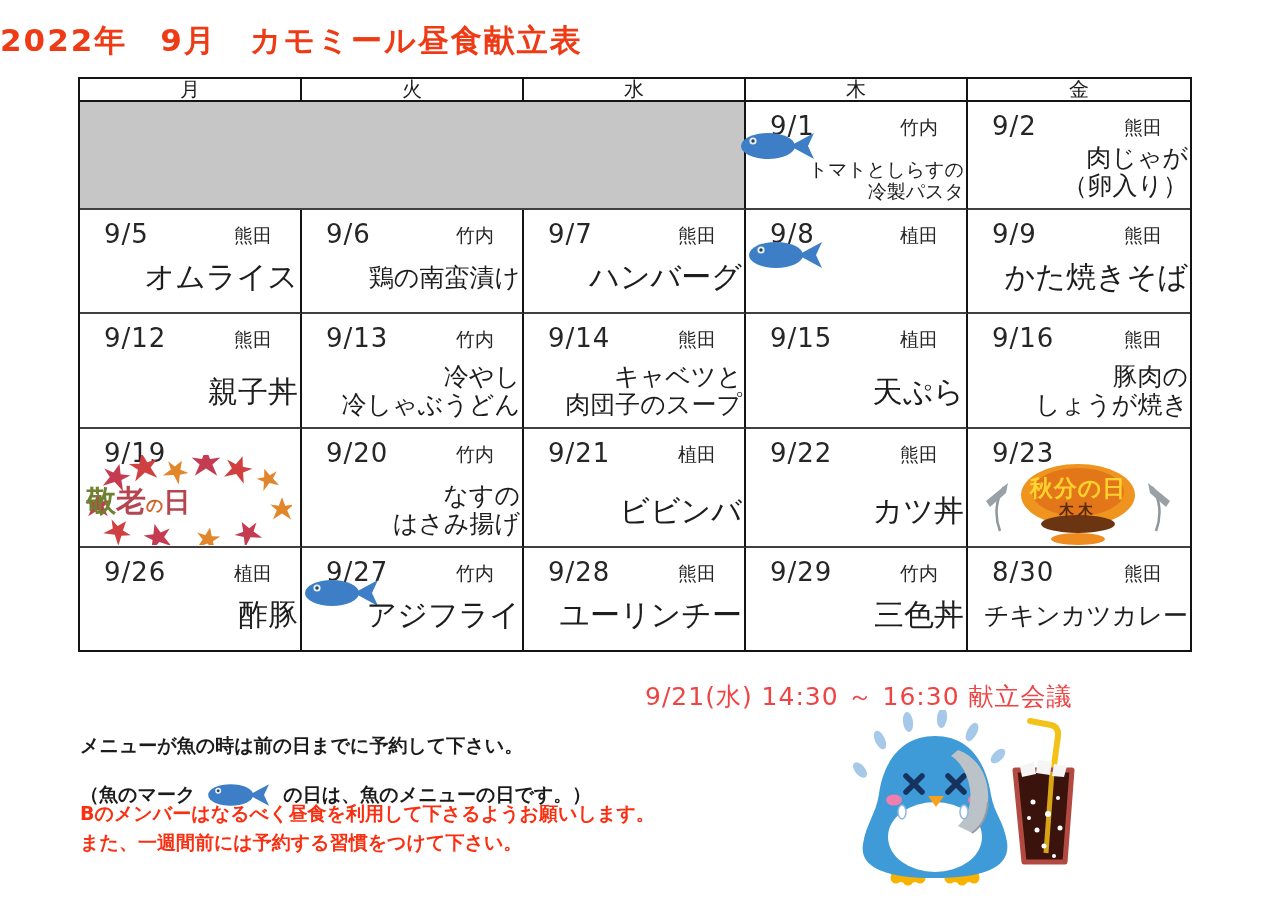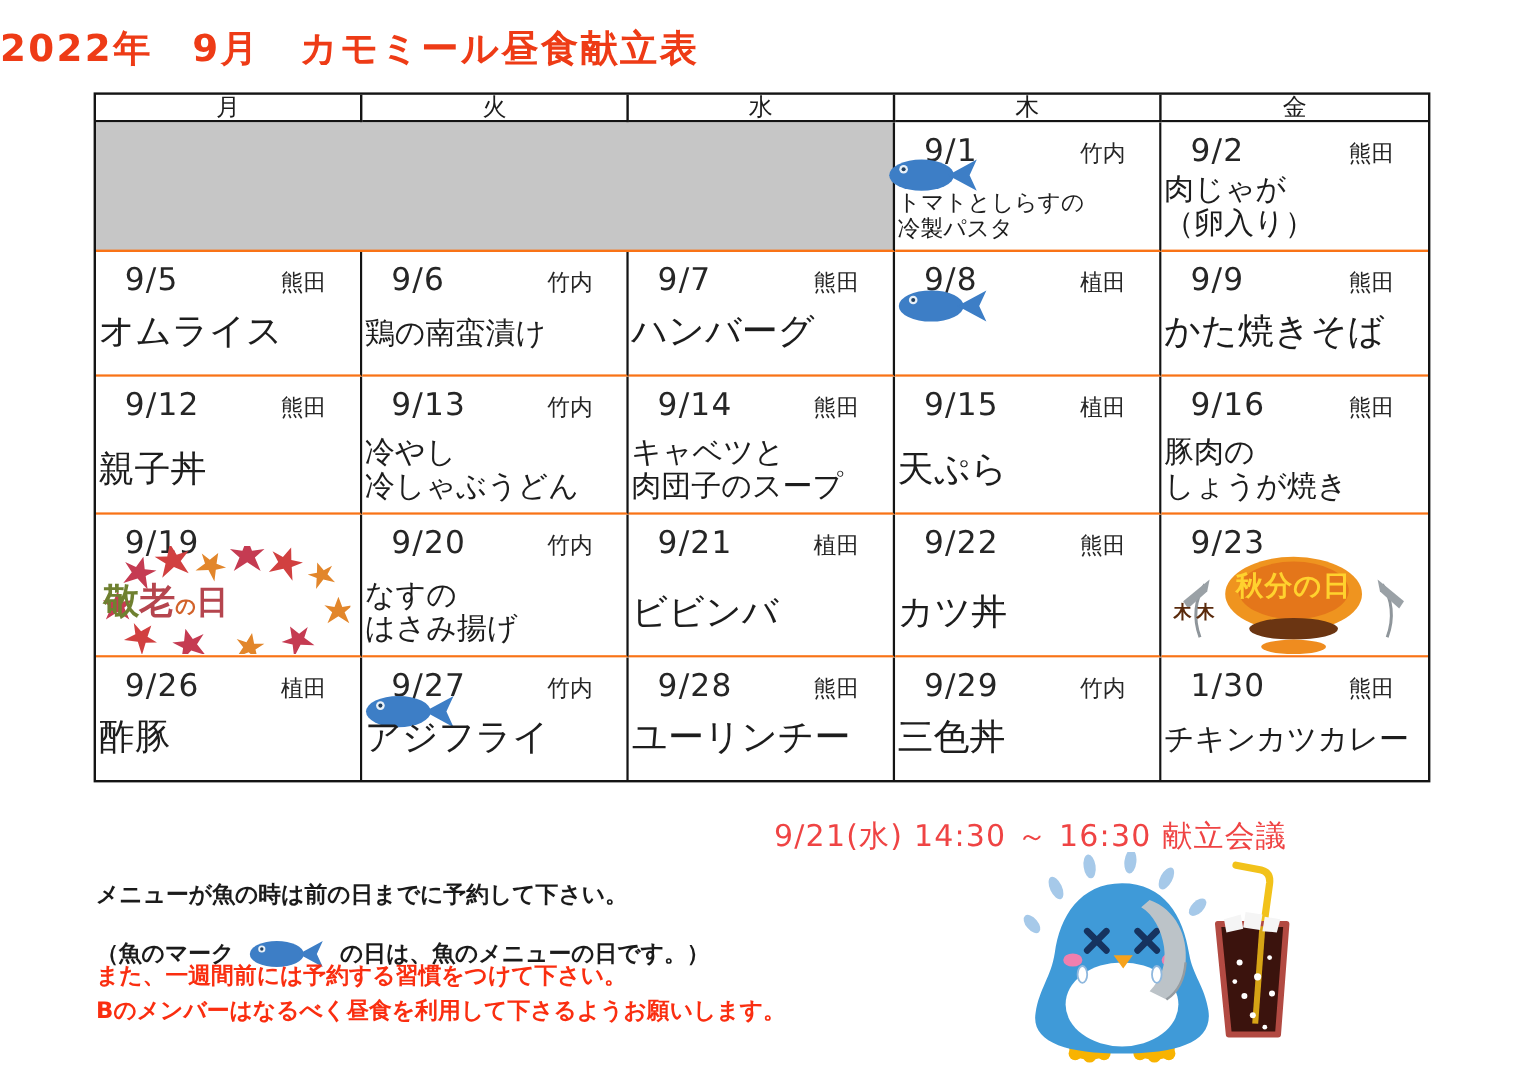--- a/index.html
+++ b/index.html
@@ -10,28 +10,28 @@
            font-size:31px; font-weight:700; letter-spacing:2px; color:#ee3b16; }
 
   
   .cal { position:absolute; left:78px; top:77px; width:1114px;
          display:grid; grid-template-columns:repeat(5,1fr);
          grid-template-rows:23px 108px 104px 115px 119px 102px;
          border:2px solid #141414; background:#fff; }
   .hcell { border-right:2px solid #141414; border-bottom:2px solid #141414;
            display:flex; align-items:center; justify-content:center;
            font-size:20px; color:#1c1c1c; }
-  .cell { position:relative; border-right:2px solid #141414; border-bottom:2px solid #f97316; background:#fff; }
+  .cell { position:relative; border-right:2px solid #141414; border-bottom:2px solid #404040; background:#fff; }
   .lc { border-right:none; }
   .lr { border-bottom:none; }
   .gray { grid-column:span 3; background:#c6c6c6; }
 
   .date  { position:absolute; top:9px; left:24px; font-size:26px; color:#262626; letter-spacing:1px; }
   .staff { position:absolute; top:13px; right:28px; font-size:19px; color:#262626; }
-  .menu  { position:absolute; left:2px; right:2px; bottom:18px; text-align:left;
+  .menu  { position:absolute; left:2px; right:2px; bottom:18px; text-align:right;
            font-size:30px; line-height:1.12; color:#1d1d1d; white-space:pre-line; }
   .menu.m2 { font-size:25px; bottom:8px; }
   .menu.md { font-size:25px; bottom:20px; }
   .menu.sm { font-size:19px; bottom:6px; }
 
   .fish { position:absolute; left:0px; top:27px; width:80px; height:36px; }
   .fish.fa { left:-8px; top:26px; }
   .fish-inline { width:76px; height:30px; margin:0 6px; flex:none; }
 
   
@@ -41,21 +41,21 @@
   .kc1 { color:#6f8030; font-size:30px; font-weight:700; }
   .kc2 { color:#b5454e; font-size:30px; font-weight:700; }
   .kc3 { color:#d2622a; font-size:17px; font-weight:700; }
   .kc4 { color:#b5454e; font-size:27px; font-weight:700; }
 
   
   .shubun { position:absolute; left:10px; top:28px; width:200px; height:88px; }
   .shubun svg { position:absolute; inset:0; width:100%; height:100%; }
   .shubun-label { position:absolute; left:0; width:100%; top:16px; text-align:center;
                   color:#ffd22e; font-size:23px; font-weight:700; letter-spacing:1px; }
-  .shubun-marks { position:absolute; left:0; width:100%; top:44px; text-align:left;
+  .shubun-marks { position:absolute; left:0; width:100%; top:44px; text-align:center;
                   color:#5a2a0c; font-size:15px; font-weight:700; letter-spacing:4px; }
 
   
   .note1 { position:absolute; left:80px; top:676px; font-size:20px; font-weight:700; color:#1b1b1b; }
   .meeting { position:absolute; left:645px; top:680px; font-size:25px; color:#ef4444; letter-spacing:1px; }
   .fishnote { position:absolute; left:80px; top:733px; font-size:19px; font-weight:700; color:#1b1b1b; }
   .fn2 { display:flex; align-items:center; margin-top:21px; }
   .rednote { position:absolute; left:80px; top:799px; font-size:19px; font-weight:700;
              color:#fa2e10; line-height:1.55; }
 
@@ -236,21 +236,21 @@
       <span class="date">9/28</span>
       <span class="staff">熊田</span>
       <div class="menu">ユーリンチー</div>
     </div>
     <div class="cell lr">
       <span class="date">9/29</span>
       <span class="staff">竹内</span>
       <div class="menu">三色丼</div>
     </div>
     <div class="cell lc lr">
-      <span class="date">1/30</span>
+      <span class="date">8/30</span>
       <span class="staff">熊田</span>
       <div class="menu md">チキンカツカレー</div>
     </div>
   </div>
 
   <div class="meeting">9/21(水) 14:30 ～ 16:30 献立会議</div>
 
   <div class="fishnote">
     <div class="fn1">メニューが魚の時は前の日までに予約して下さい。</div>
     <div class="fn2">
@@ -259,22 +259,22 @@
         <ellipse cx="30" cy="18" rx="27" ry="13" fill="#3d7ec6"></ellipse>
         <polygon points="52,18 76,5 70,18 76,31" fill="#3d7ec6"></polygon>
         <circle cx="15" cy="13" r="3.6" fill="#e9f1f8"></circle>
           <circle cx="15" cy="13" r="1.7" fill="#23405e"></circle>
       </svg>
       <span>の日は、魚のメニューの日です。）</span>
     </div>
   </div>
 
   <div class="rednote">
+    <div>Bのメンバーはなるべく昼食を利用して下さるようお願いします。</div>
     <div>また、一週間前には予約する習慣をつけて下さい。</div>
-    <div>Bのメンバーはなるべく昼食を利用して下さるようお願いします。</div>
   </div>
 
   <div class="penguin-wrap">
     <svg viewBox="0 0 250 178">
       <g>
         <g fill="#a6c9e9">
           <ellipse cx="30" cy="60" rx="5" ry="9" transform="rotate(-40 30 60)"></ellipse>
           <ellipse cx="50" cy="30" rx="5" ry="10" transform="rotate(-25 50 30)"></ellipse>
           <ellipse cx="78" cy="12" rx="5" ry="10" transform="rotate(-8 78 12)"></ellipse>
           <ellipse cx="112" cy="8" rx="5" ry="10" transform="rotate(6 112 8)"></ellipse>

